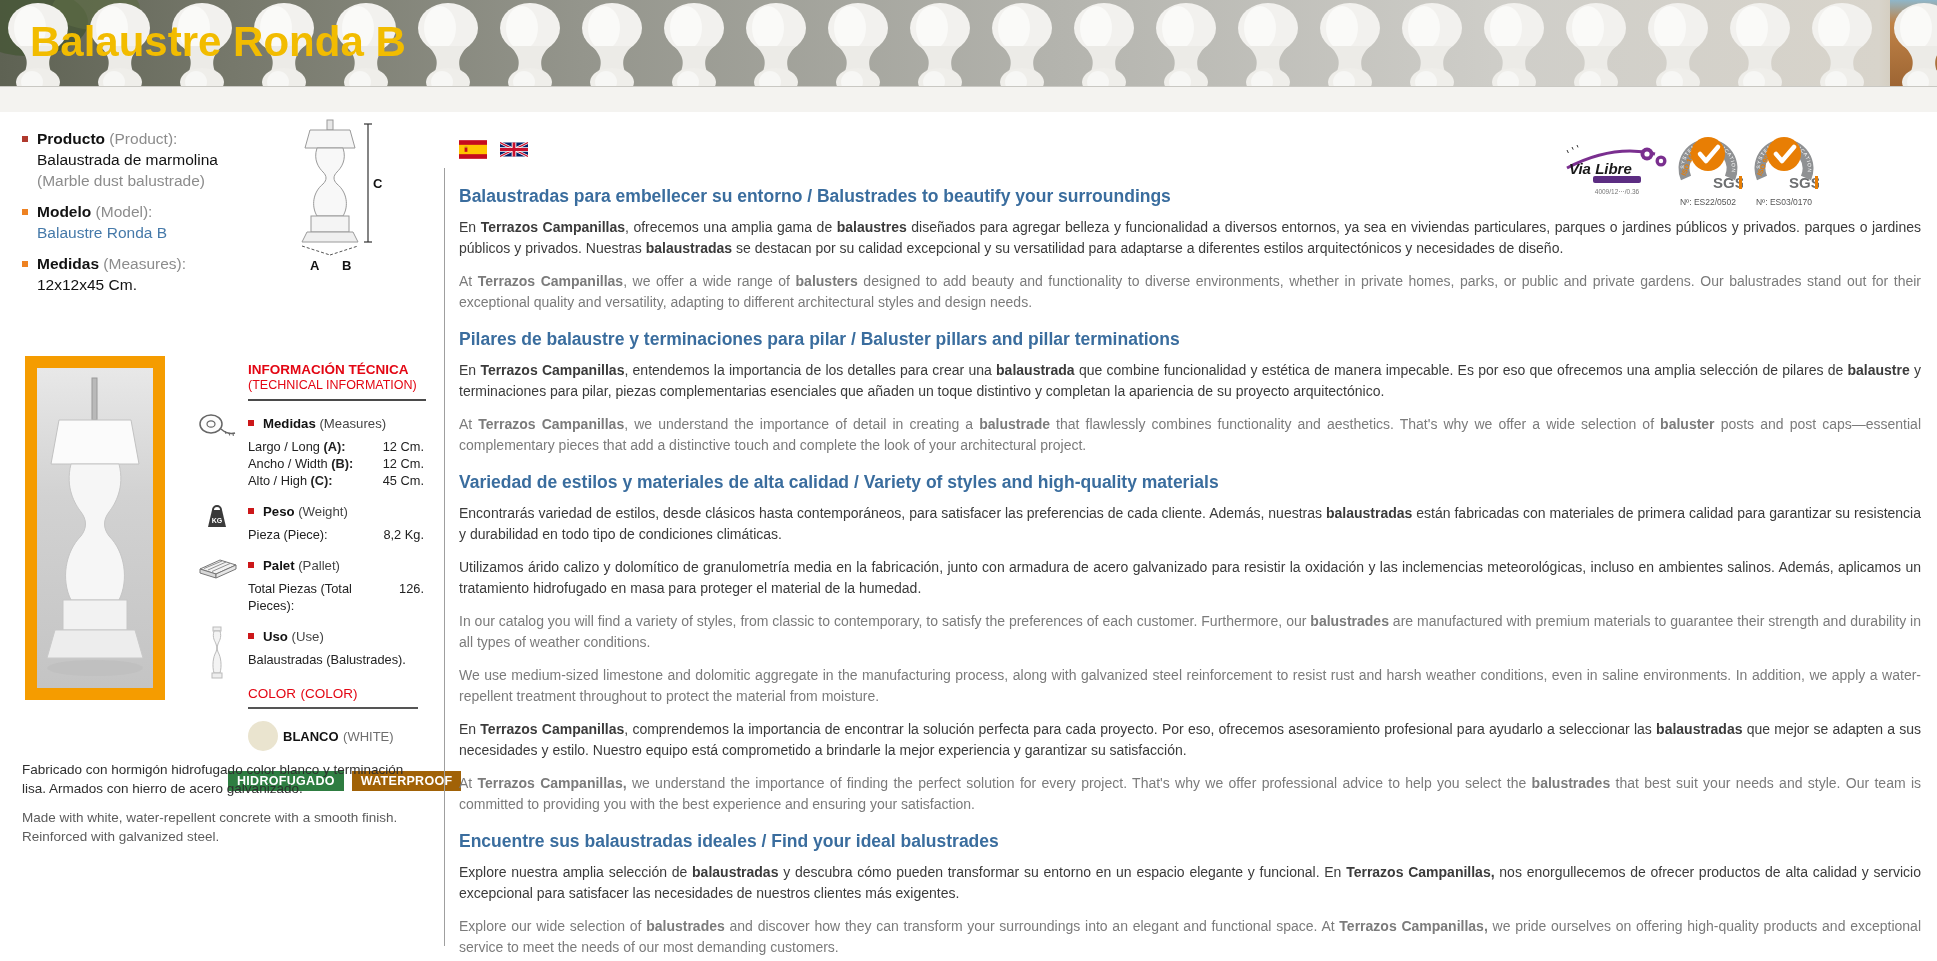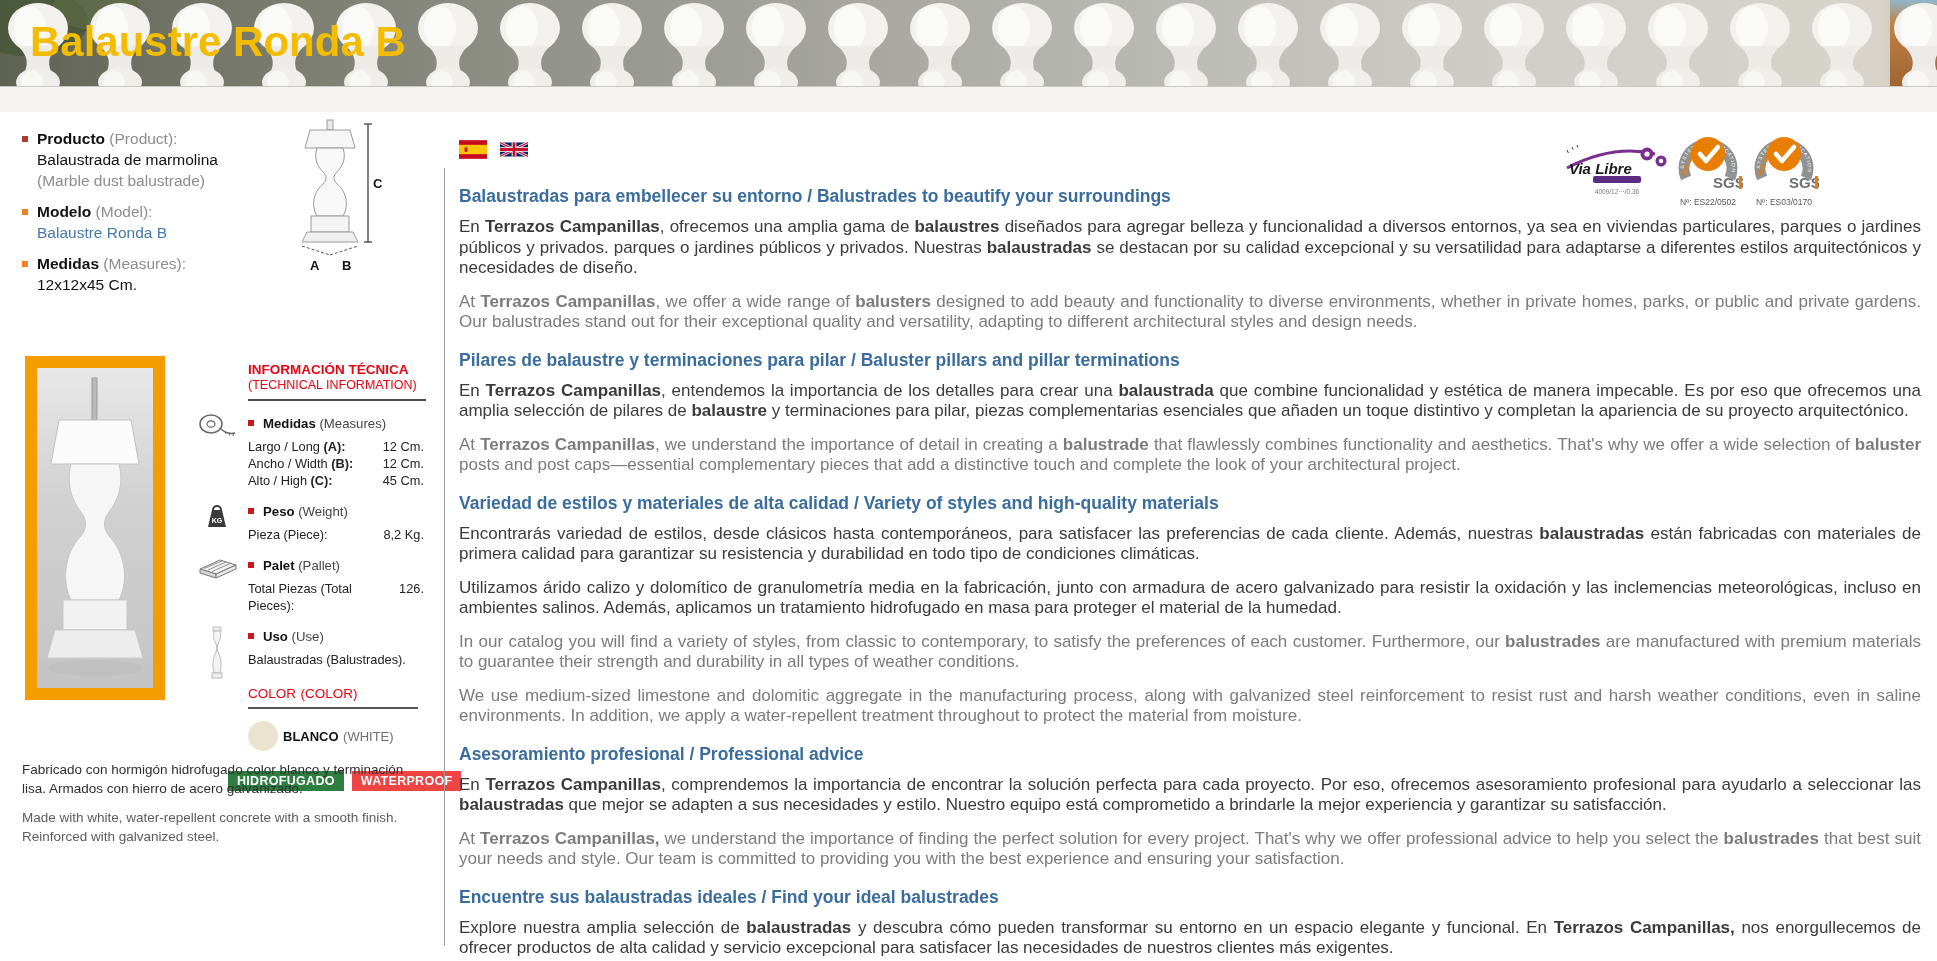--- a/index.html
+++ b/index.html
@@ -72,21 +72,21 @@
   .certs{position:absolute;left:1098px;top:-12px;width:370px;height:110px;}
   .via-libre{position:absolute;left:6px;top:26px;}
   .sgs-badge{position:absolute;top:0;width:70px;text-align:center;}
   .sgs-0{left:116px;} .sgs-1{left:192px;}
   .sgs-num{font-size:8.5px;color:#555;margin-top:1px;white-space:nowrap;}
   .vl-code{font-size:6.5px;color:#777;margin-top:0;text-align:center;width:108px;}
 
   #sections{margin-top:26px;width:1462px;}
   .sec-h{color:#3A6D9E;font-size:17.5px;font-weight:bold;margin:17px 0 10px 0;}
   #sections section:first-child .sec-h{margin-top:0;}
-  .body-p{margin:0 0 13px 0;font-size:17px;line-height:20.5px;text-align:justify;}
+  .body-p{margin:0 0 13px 0;font-size:14px;line-height:20.5px;text-align:justify;}
   .body-p.es{color:#3b3b3b;}
   .body-p.en{color:#7b7b7b;}
   .body-p b{font-weight:bold;}
 </style>
 </head>
 <body>
 
 <header class="hero">
   <svg width="1937" height="112" viewBox="0 0 1937 112" preserveAspectRatio="none">
     <defs>
@@ -265,21 +265,21 @@
     <div><span class="color-title">COLOR</span> <span class="color-title color-paren">(COLOR)</span></div>
     <hr class="color-rule">
     <div class="swatch-row">
       <span class="swatch" style="background: rgb(234, 228, 207);"></span>
       <span><span class="swatch-name">BLANCO</span> <span class="swatch-name swatch-paren">(WHITE)</span></span>
     </div>
   </div>
 
   <div class="badges">
     <span class="badge" style="background: rgb(46, 125, 65);">HIDROFUGADO</span>
-    <span class="badge" style="background: #ef4444;">WATERPROOF</span>
+    <span class="badge" style="background: #a16207;">WATERPROOF</span>
   </div>
 </div>
 
 <div class="made-notes">
   <p class="note-es">Fabricado con hormigón hidrofugado color blanco y terminación lisa. Armados con hierro de acero galvanizado.</p>
   <p class="note-en">Made with white, water-repellent concrete with a smooth finish. Reinforced with galvanized steel.</p>
 </div>
 
 <div class="vline"></div>
 
@@ -355,21 +355,20 @@
         <p class="body-p en">At <b>Terrazos Campanillas</b>, we understand the importance of detail in creating a <b>balustrade</b> that flawlessly combines functionality and aesthetics. That's why we offer a wide selection of <b>baluster</b> posts and post caps—essential complementary pieces that add a distinctive touch and complete the look of your architectural project.</p>
       </section>
       <section>
         <h2 class="sec-h">Variedad de estilos y materiales de alta calidad / Variety of styles and high-quality materials</h2>
         <p class="body-p es">Encontrarás variedad de estilos, desde clásicos hasta contemporáneos, para satisfacer las preferencias de cada cliente. Además, nuestras <b>balaustradas</b> están fabricadas con materiales de primera calidad para garantizar su resistencia y durabilidad en todo tipo de condiciones climáticas.</p>
         <p class="body-p es">Utilizamos árido calizo y dolomítico de granulometría media en la fabricación, junto con armadura de acero galvanizado para resistir la oxidación y las inclemencias meteorológicas, incluso en ambientes salinos. Además, aplicamos un tratamiento hidrofugado en masa para proteger el material de la humedad.</p>
         <p class="body-p en">In our catalog you will find a variety of styles, from classic to contemporary, to satisfy the preferences of each customer. Furthermore, our <b>balustrades</b> are manufactured with premium materials to guarantee their strength and durability in all types of weather conditions.</p>
         <p class="body-p en">We use medium-sized limestone and dolomitic aggregate in the manufacturing process, along with galvanized steel reinforcement to resist rust and harsh weather conditions, even in saline environments. In addition, we apply a water-repellent treatment throughout to protect the material from moisture.</p>
       </section>
       <section>
-        <h2 class="sec-h">Asesoramiento profesional / Professional advice</h2>
         <p class="body-p es">En <b>Terrazos Campanillas</b>, comprendemos la importancia de encontrar la solución perfecta para cada proyecto. Por eso, ofrecemos asesoramiento profesional para ayudarlo a seleccionar las <b>balaustradas</b> que mejor se adapten a sus necesidades y estilo. Nuestro equipo está comprometido a brindarle la mejor experiencia y garantizar su satisfacción.</p>
         <p class="body-p en">At <b>Terrazos Campanillas,</b> we understand the importance of finding the perfect solution for every project. That's why we offer professional advice to help you select the <b>balustrades</b> that best suit your needs and style. Our team is committed to providing you with the best experience and ensuring your satisfaction.</p>
       </section>
       <section>
         <h2 class="sec-h">Encuentre sus balaustradas ideales / Find your ideal balustrades</h2>
         <p class="body-p es">Explore nuestra amplia selección de <b>balaustradas</b> y descubra cómo pueden transformar su entorno en un espacio elegante y funcional. En <b>Terrazos Campanillas,</b> nos enorgullecemos de ofrecer productos de alta calidad y servicio excepcional para satisfacer las necesidades de nuestros clientes más exigentes.</p>
         <p class="body-p en">Explore our wide selection of <b>balustrades</b> and discover how they can transform your surroundings into an elegant and functional space. At <b>Terrazos Campanillas,</b> we pride ourselves on offering high-quality products and exceptional service to meet the needs of our most demanding customers.</p>
       </section>
     </div>
 </main>

